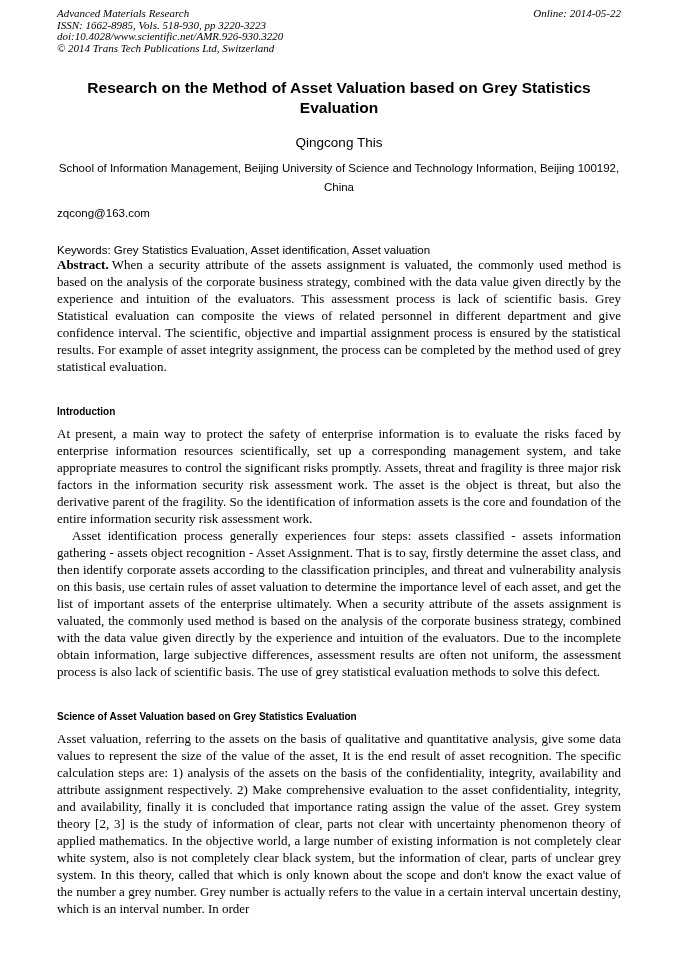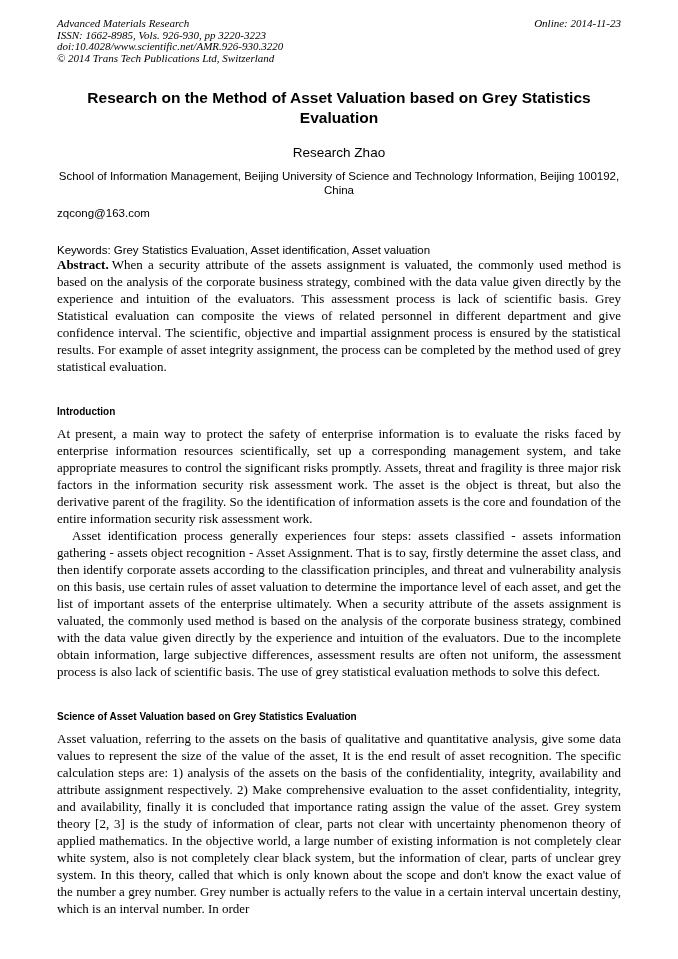--- a/index.html
+++ b/index.html
@@ -4,21 +4,21 @@
 <style>
   * { margin: 0; padding: 0; box-sizing: border-box; }
   html, body { background: #ffffff; }
   .page {
     position: relative;
     width: 678px;
     height: 959px;
     margin: 0 auto;
     background: #ffffff;
     color: #000000;
-    padding: 18px 57px 0 57px;
+    padding: 8px 57px 0 57px;
     font-family: "Liberation Serif", serif;
     overflow: hidden;
   }
   .header {
     display: flex;
     justify-content: space-between;
     align-items: flex-start;
     font-style: italic;
     font-size: 11px;
     line-height: 11.5px;
@@ -35,21 +35,21 @@
   }
   .author {
     font-family: "Liberation Sans", sans-serif;
     font-size: 13.5px;
     text-align: center;
     margin-top: 13px;
   }
   .affiliation {
     font-family: "Liberation Sans", sans-serif;
     font-size: 11.5px;
-    line-height: 14px;
+    line-height: 19px;
     text-align: center;
     margin-top: 9px;
   }
   .email {
     font-family: "Liberation Sans", sans-serif;
     font-size: 11.5px;
     margin-top: 10px;
   }
   .keywords {
     font-family: "Liberation Sans", sans-serif;
@@ -75,30 +75,30 @@
   .indent { text-indent: 15px; }
 </style>
 </head>
 <body>
 
 <div class="page">
 
   <div class="header">
     <div class="header-left">
       <div>Advanced Materials Research</div>
-      <div>ISSN: 1662-8985, Vols. 926-930, pp 3220-3223</div>
+      <div>ISSN: 1662-8985, Vols. 518-930, pp 3220-3223</div>
       <div>doi:10.4028/www.scientific.net/AMR.926-930.3220</div>
       <div>© 2014 Trans Tech Publications Ltd, Switzerland</div>
     </div>
-    <div class="header-right">Online: 2014-11-23</div>
+    <div class="header-right">Online: 2014-05-22</div>
   </div>
 
   <h1 class="title">Research on the Method of Asset Valuation based on Grey Statistics Evaluation</h1>
 
-  <div class="author">Research Zhao</div>
+  <div class="author">Qingcong This</div>
 
   <div class="affiliation">School of Information Management, Beijing University of Science and Technology Information, Beijing 100192, China</div>
 
   <div class="email">zqcong@163.com</div>
 
   <p class="keywords">
     <span class="kw-label">Keywords:</span><span>Grey Statistics Evaluation, Asset identification, Asset valuation</span>
   </p>
 
   <p class="body-text abstract">

